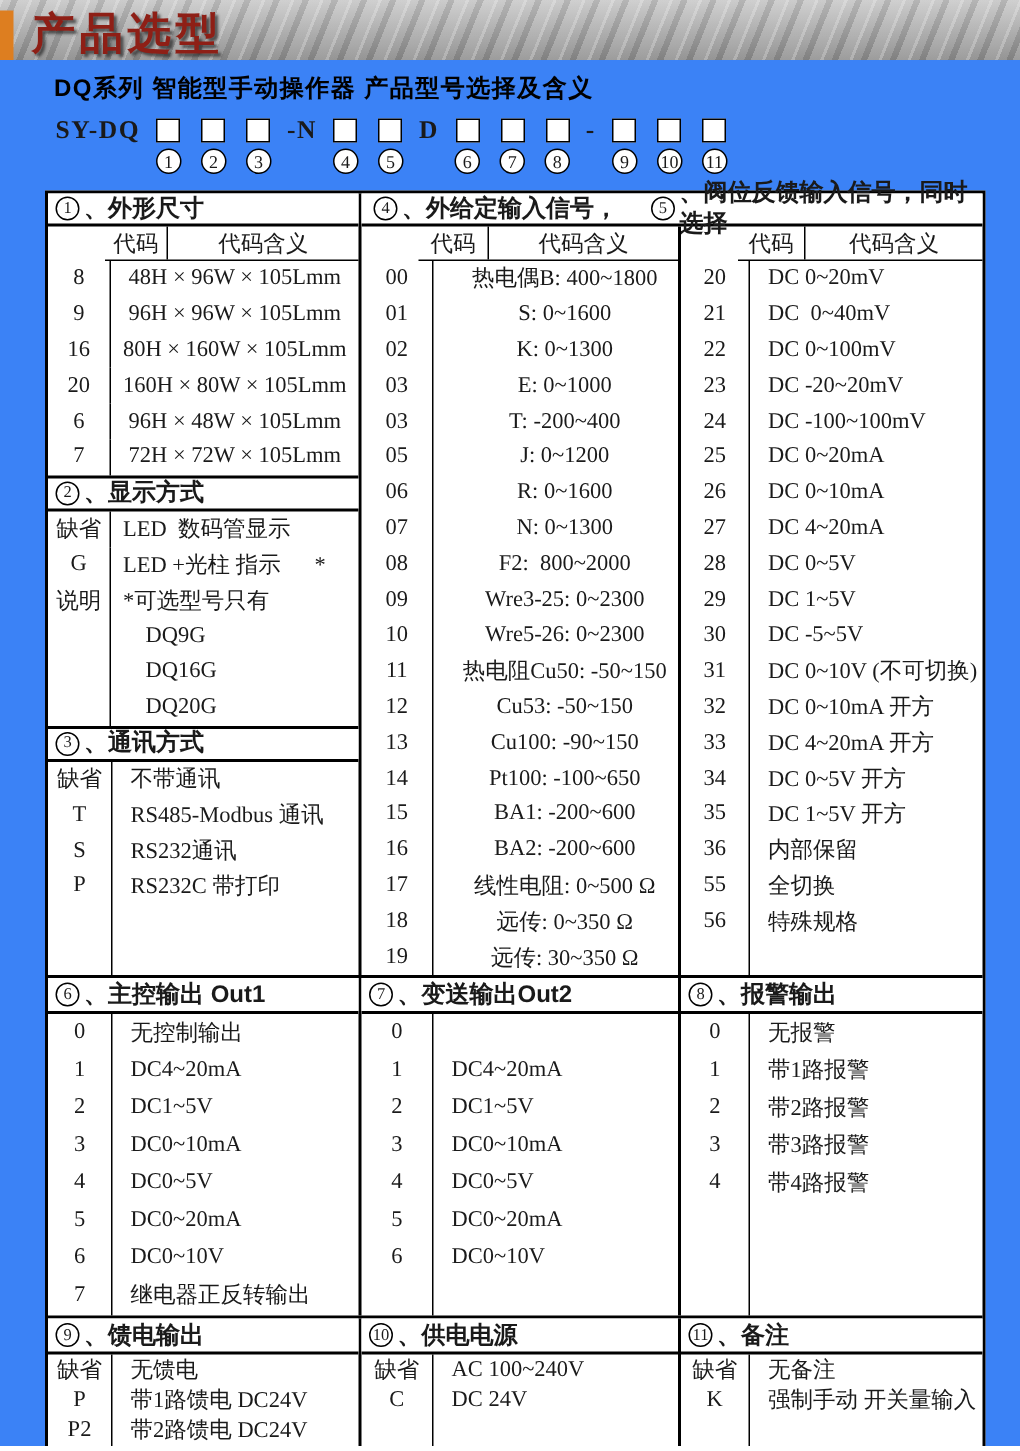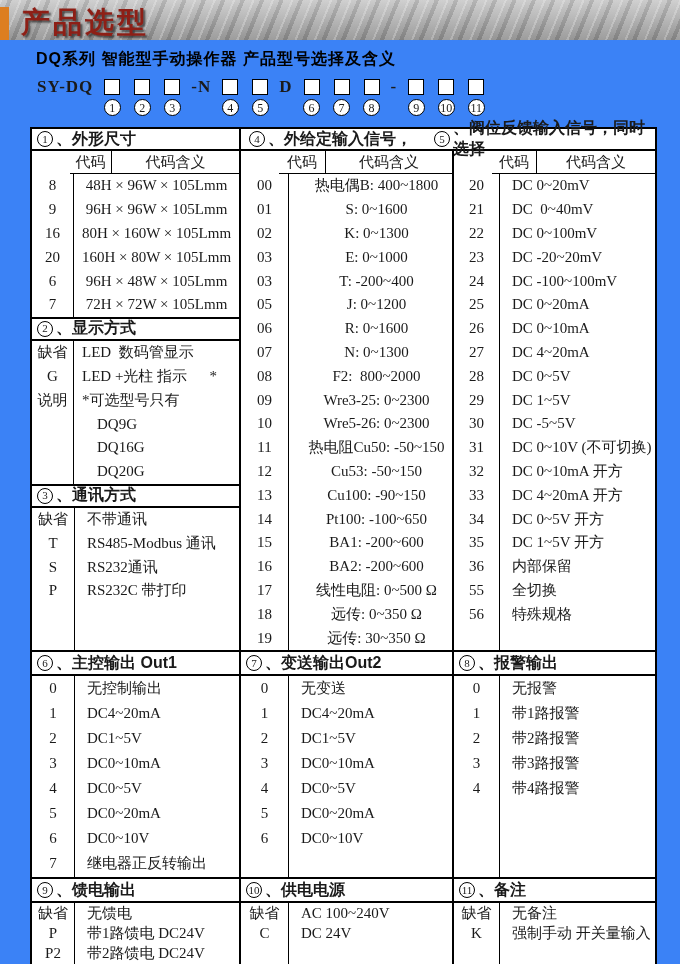--- a/index.html
+++ b/index.html
@@ -480,21 +480,20 @@
           </div>
       </div>
       <div class="colB">
         <div class="sec-h">
           <span class="cnum">7</span>
             <span>、变送输出Out2</span>
         </div>
         <div class="rows grow">
             <div class="row">
               <div class="cell code">0</div>
-              <div class="cell desc">无变送</div>
             </div>
             <div class="row">
               <div class="cell code">1</div>
               <div class="cell desc">DC4~20mA</div>
             </div>
             <div class="row">
               <div class="cell code">2</div>
               <div class="cell desc">DC1~5V</div>
             </div>
             <div class="row">

